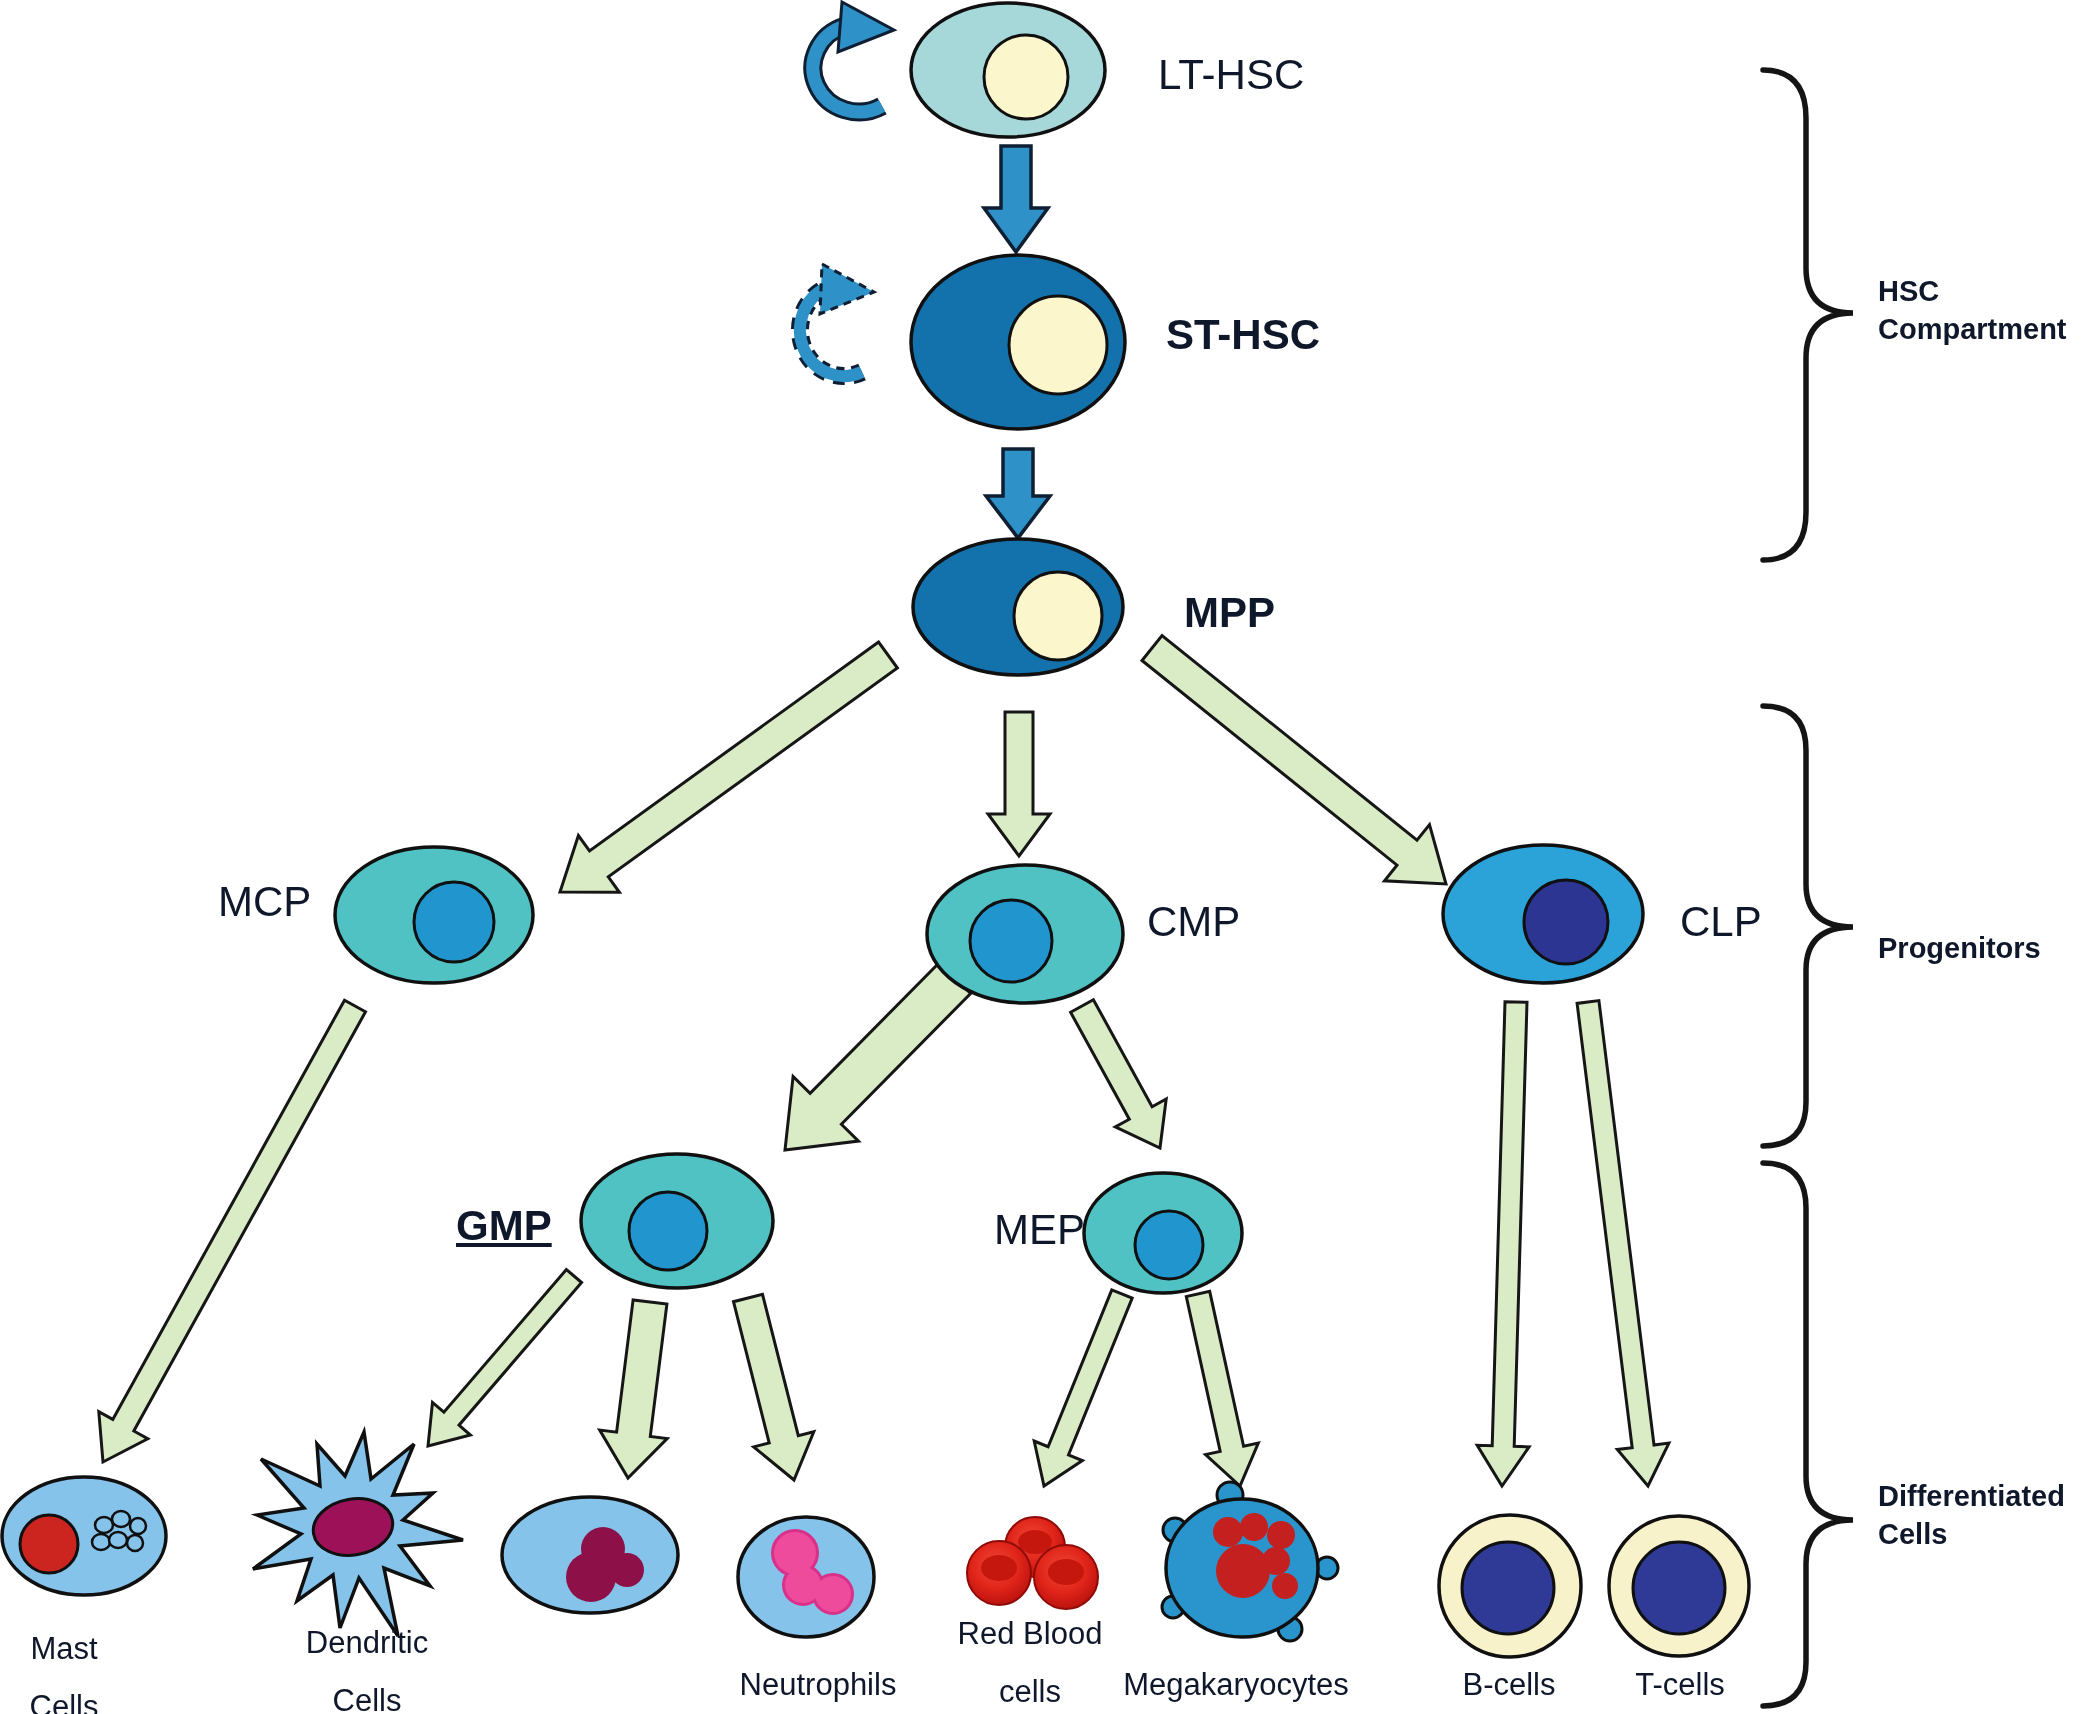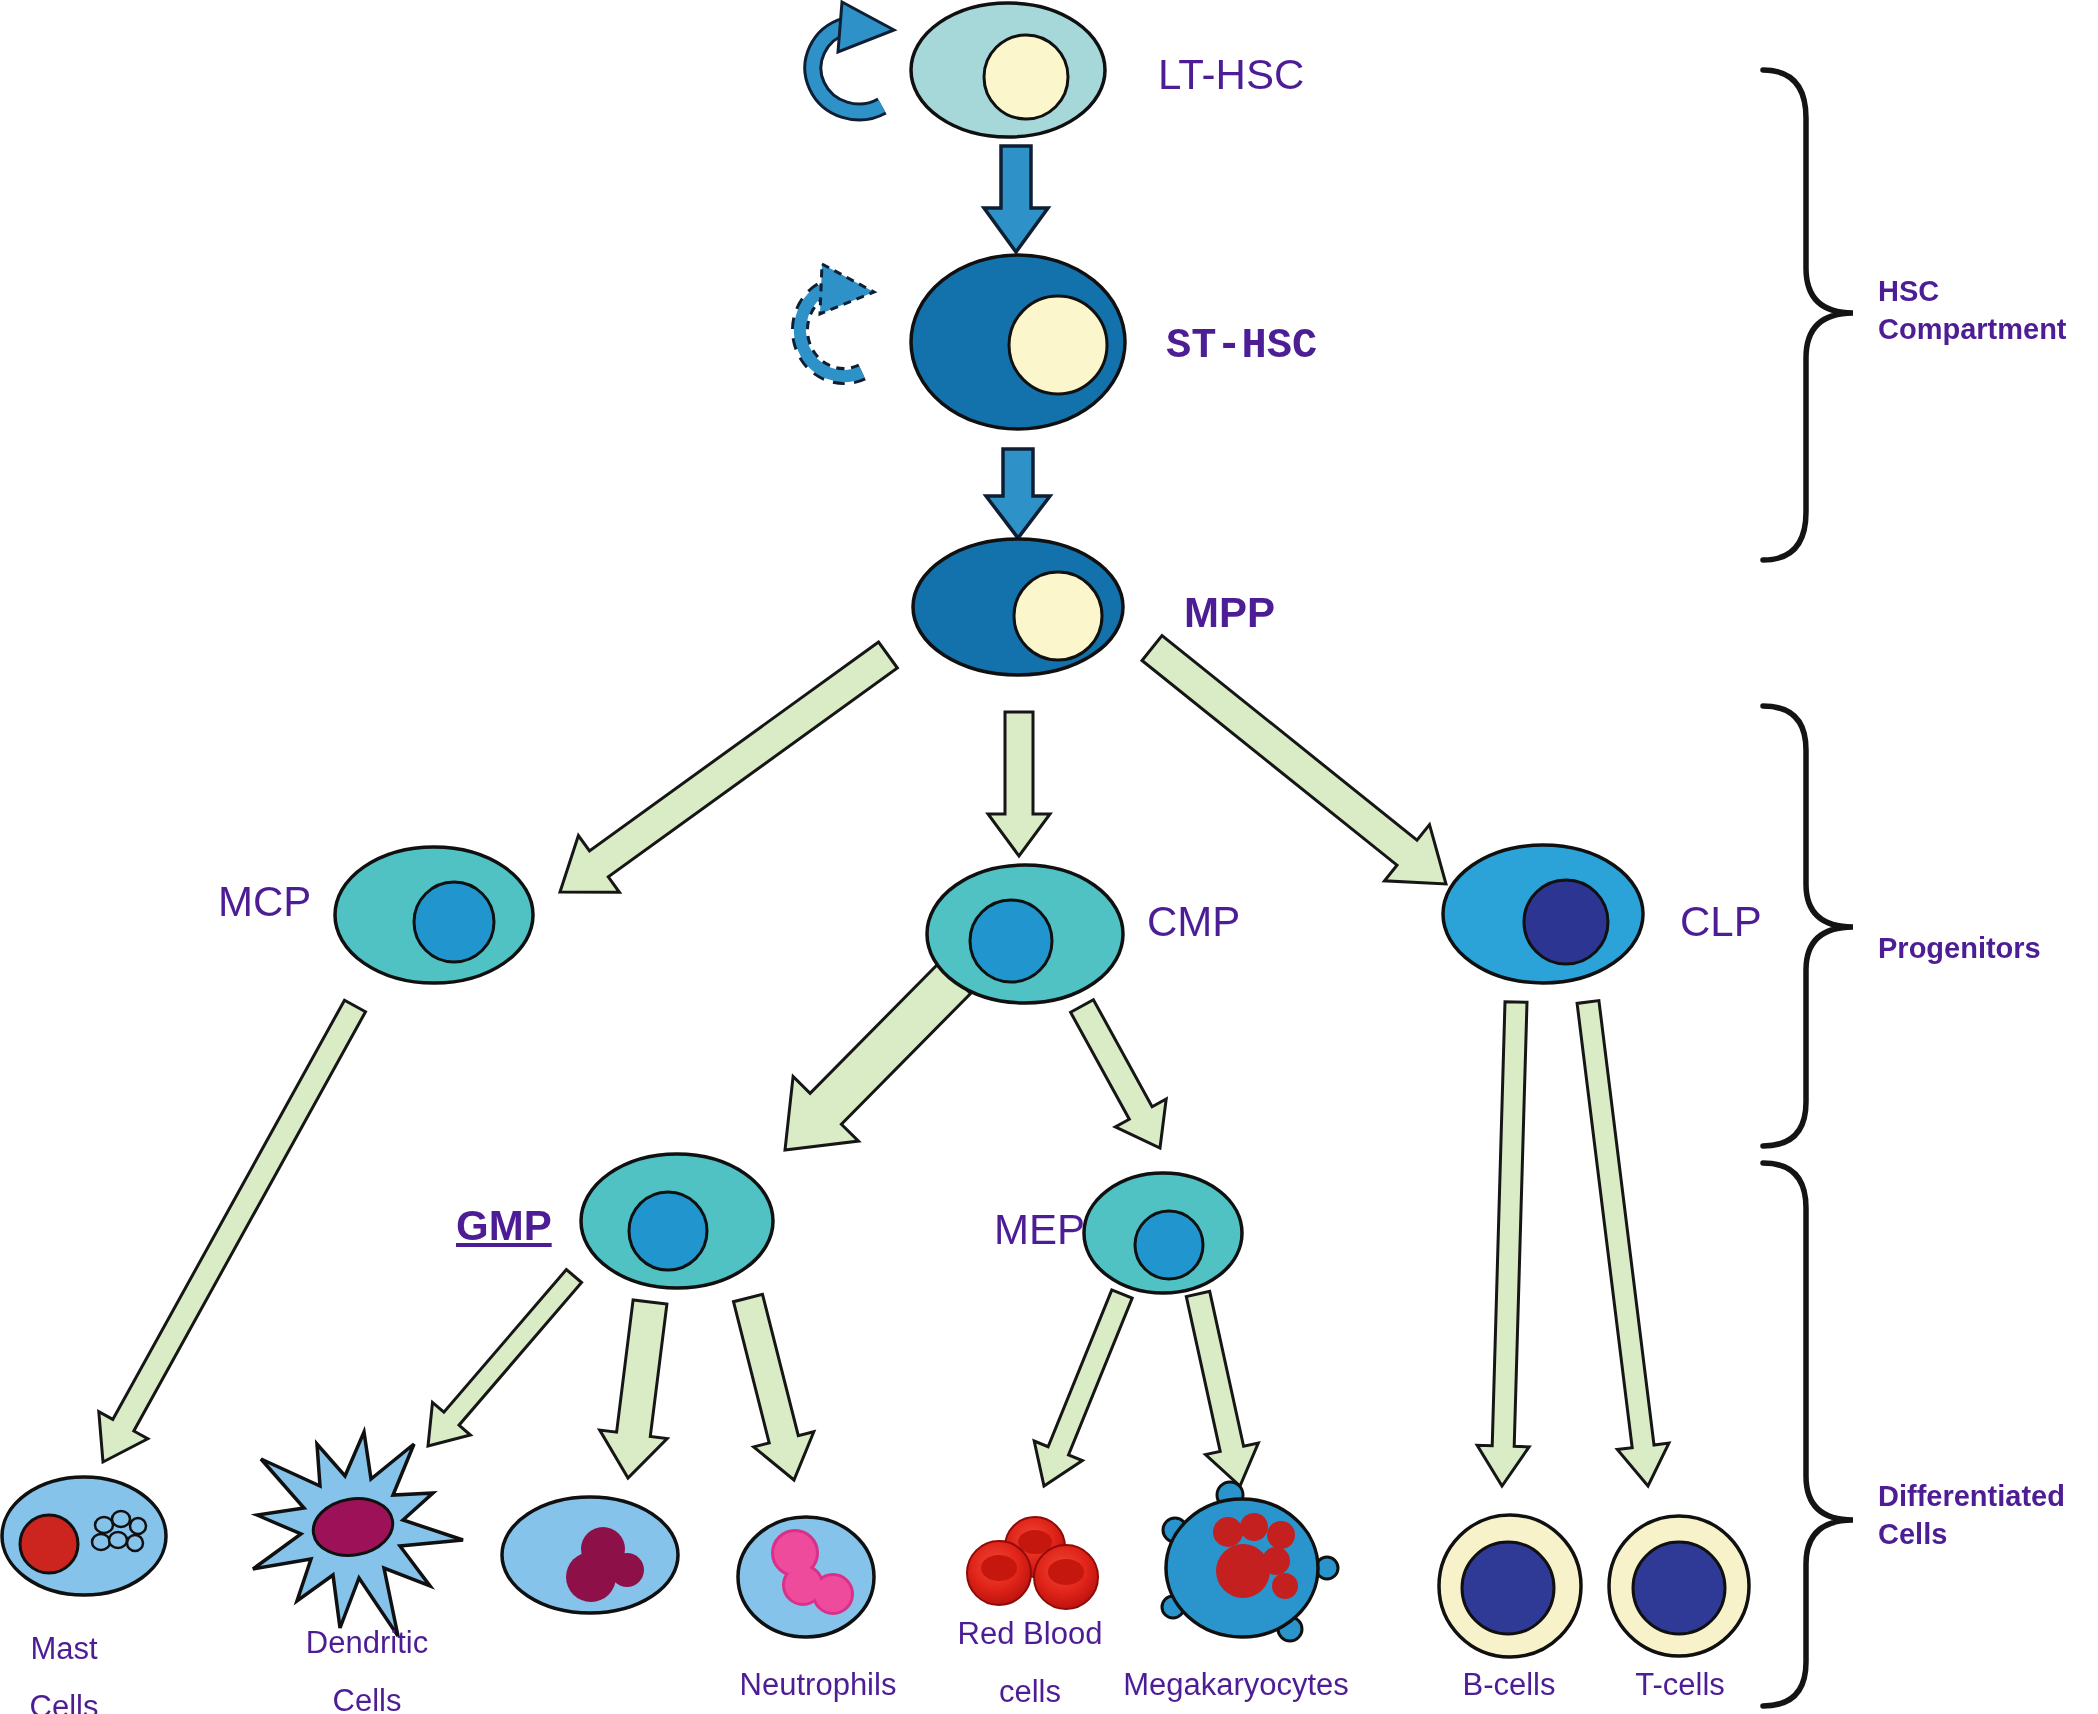--- a/index.html
+++ b/index.html
@@ -1,19 +1,19 @@
 <!DOCTYPE html>
 <html><head>
 <meta charset="utf-8">
 <style>
   html,body{margin:0;padding:0;background:#ffffff;}
   .stage{position:relative;width:2098px;height:1714px;background:#ffffff;overflow:hidden;
          font-family:"Liberation Sans",sans-serif;}
   svg{position:absolute;left:0;top:0;}
-  .lbl{position:absolute;font-size:42px;line-height:1.08;color:#4c1d95;white-space:pre-line;}
+  .lbl{position:absolute;font-size:42px;line-height:1.08;color:#0f172a;white-space:pre-line;}
   .lbl.b{font-weight:bold;}
   .small{font-size:31px;line-height:58px;}
   .grp{font-size:29px;line-height:38px;font-weight:bold;}
   .ctr{transform:translateX(-50%);text-align:center;}
 </style>
 </head>
 <body>
 
 <div class="stage">
 
@@ -170,21 +170,21 @@
   </g>
 
   <g fill="none" stroke="#141414" stroke-width="5.5" stroke-linecap="round">
     <path d="M 1763 70 Q 1806 70 1806 118 L 1806 268 Q 1806 313 1853 313 Q 1806 313 1806 358 L 1806 512 Q 1806 560 1763 560"></path>
     <path d="M 1763 706 Q 1806 706 1806 750 L 1806 884 Q 1806 927 1853 927 Q 1806 927 1806 970 L 1806 1102 Q 1806 1146 1763 1146"></path>
     <path d="M 1763 1163 Q 1806 1163 1806 1208 L 1806 1476 Q 1806 1520 1853 1520 Q 1806 1520 1806 1564 L 1806 1662 Q 1806 1706 1763 1706"></path>
   </g>
 </svg>
 
 <div class="lbl" style="left:1158px;top:52px;">LT-HSC</div>
-<div class="lbl b" style="left:1166px;top:324px;font-family:Liberation Mono, monospace;">ST-HSC</div>
+<div class="lbl b" style="left:1166px;top:312px;">ST-HSC</div>
 <div class="lbl b" style="left:1184px;top:590px;">MPP</div>
 <div class="lbl" style="left:218px;top:879px;">MCP</div>
 <div class="lbl" style="left:1147px;top:899px;">CMP</div>
 <div class="lbl" style="left:1680px;top:899px;">CLP</div>
 <div class="lbl b" style="left:456px;top:1203px;text-decoration:underline;">GMP</div>
 <div class="lbl" style="left:994px;top:1207px;">MEP</div>
 
 <div class="lbl small ctr" style="left:64px;top:1620px;">Mast
 Cells</div>
 <div class="lbl small ctr" style="left:335px;top:1614px;margin-left:32px;">Dendritic

